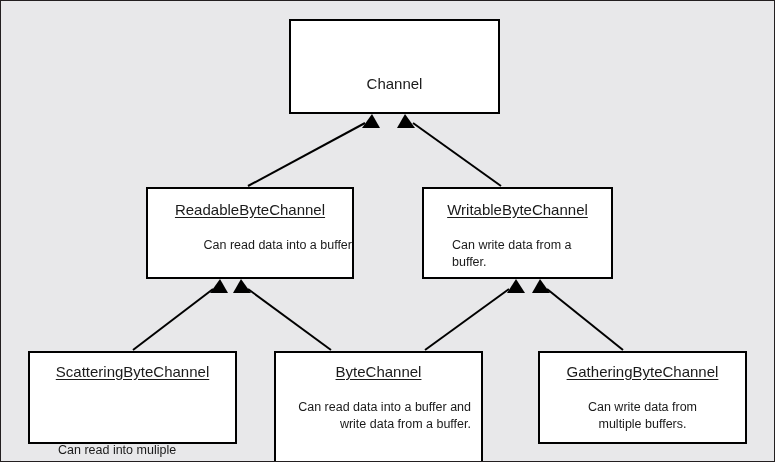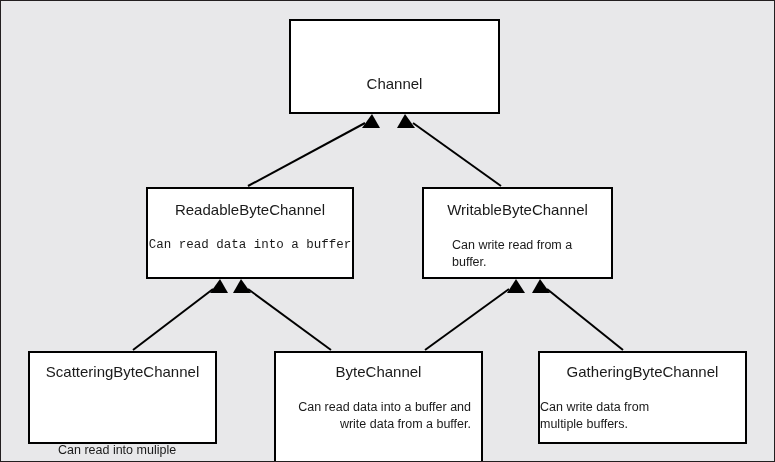--- a/index.html
+++ b/index.html
@@ -36,55 +36,56 @@
   .box-title {
     position: absolute;
     left: 0;
     right: 0;
     text-align: center;
     font-size: 15px;
     color: #1a1a1a;
     line-height: 14px;
   }
   .box-title span {
+    text-decoration: underline;
     text-underline-offset: 2px;
   }
   .box-title.plain span {
     text-decoration: none;
   }
   .box-body {
     position: absolute;
     font-size: 12.5px;
     color: #1a1a1a;
     line-height: 17px;
     white-space: pre-line;
   }
   
   #box-channel          { left: 288px; top: 18px;  width: 211px; height: 95px; }
   #box-channel .box-title { top: 56px; }
 
   #box-readable         { left: 145px; top: 186px; width: 208px; height: 92px; }
   #box-readable .box-title { top: 14px; }
-  #box-readable .box-body  { left: 0; right: 0; top: 48px; text-align: center; font-family: Liberation Mono, monospace; }
+  #box-readable .box-body  { left: 0; right: 0; top: 48px; text-align: right; }
 
   #box-writable         { left: 421px; top: 186px; width: 191px; height: 92px; }
   #box-writable .box-title { top: 14px; }
   #box-writable .box-body  { left: 28px; right: 14px; top: 48px; text-align: left; }
 
-  #box-scattering       { left: 27px;  top: 350px; width: 189px; height: 93px; }
+  #box-scattering       { left: 27px;  top: 350px; width: 209px; height: 93px; }
   #box-scattering .box-title { top: 12px; }
   #box-scattering .box-body  { left: 28px; right: 14px; top: 46px; text-align: left; margin-top: 43px; }
 
   #box-byte             { left: 273px; top: 350px; width: 209px; height: 121px; }
   #box-byte .box-title  { top: 12px; }
   #box-byte .box-body   { left: 13px; right: 10px; top: 46px; text-align: right; }
 
   #box-gathering        { left: 537px; top: 350px; width: 209px; height: 93px; }
   #box-gathering .box-title { top: 12px; }
-  #box-gathering .box-body  { left: 0; right: 0; top: 46px; text-align: left; }
+  #box-gathering .box-body  { left: 0; right: 0; top: 46px; text-align: center; }
 </style>
 </head>
 <body>
 
 <div id="canvas">
 
   <svg id="arrow-layer" viewBox="0 0 775 462" width="775" height="462" xmlns="http://www.w3.org/2000/svg">
 
     <g>
       <line x1="247" y1="185" x2="364" y2="122" stroke="#000000" stroke-width="2"></line>
@@ -121,21 +122,21 @@
     <div class="box-title plain"><span>Channel</span></div>
   </div>
 
   <div class="uml-box" id="box-readable">
     <div class="box-title"><span>ReadableByteChannel</span></div>
     <div class="box-body">Can read data into a buffer</div>
   </div>
 
   <div class="uml-box" id="box-writable">
     <div class="box-title"><span>WritableByteChannel</span></div>
-    <div class="box-body">Can write read from a
+    <div class="box-body">Can write data from a
 buffer.</div>
   </div>
 
   <div class="uml-box" id="box-scattering">
     <div class="box-title"><span>ScatteringByteChannel</span></div>
     <div class="box-body">Can read into muliple
 buffers.</div>
   </div>
 
   <div class="uml-box" id="box-byte">

